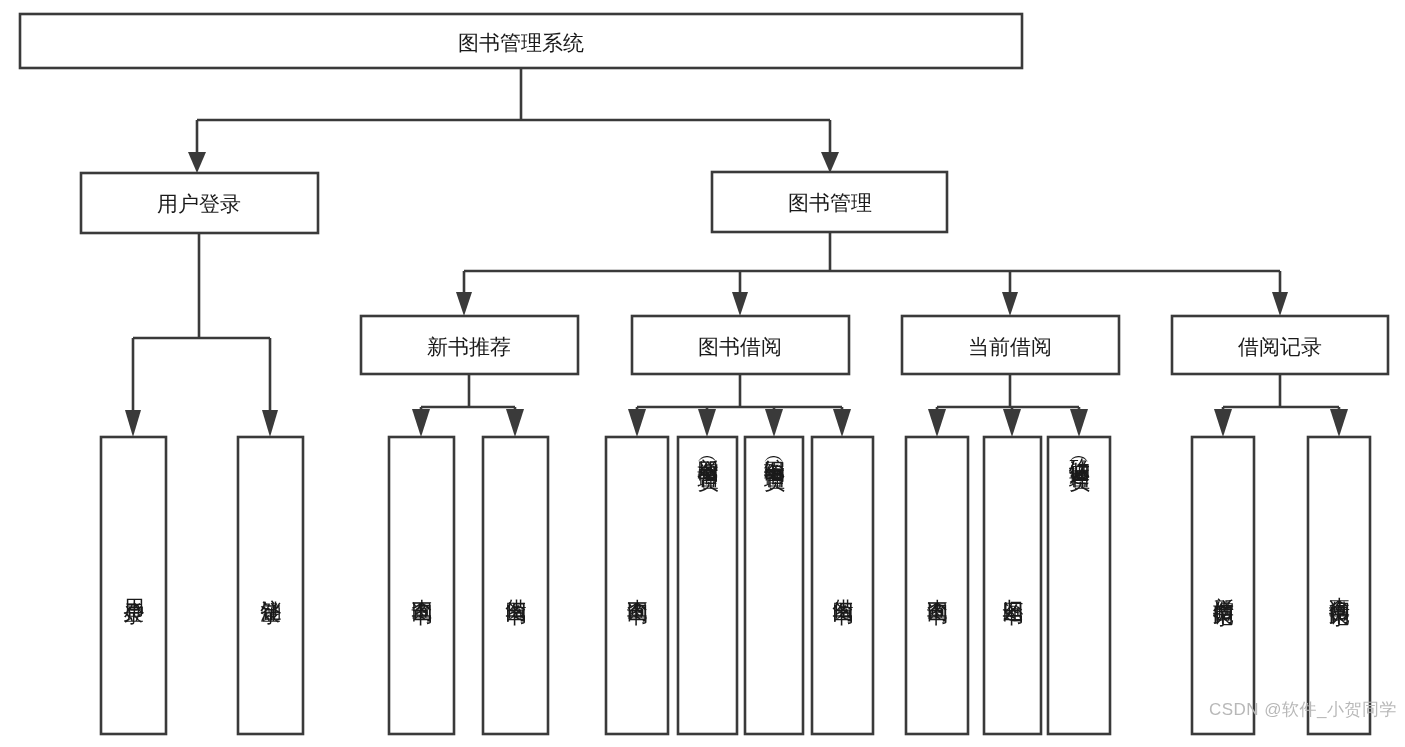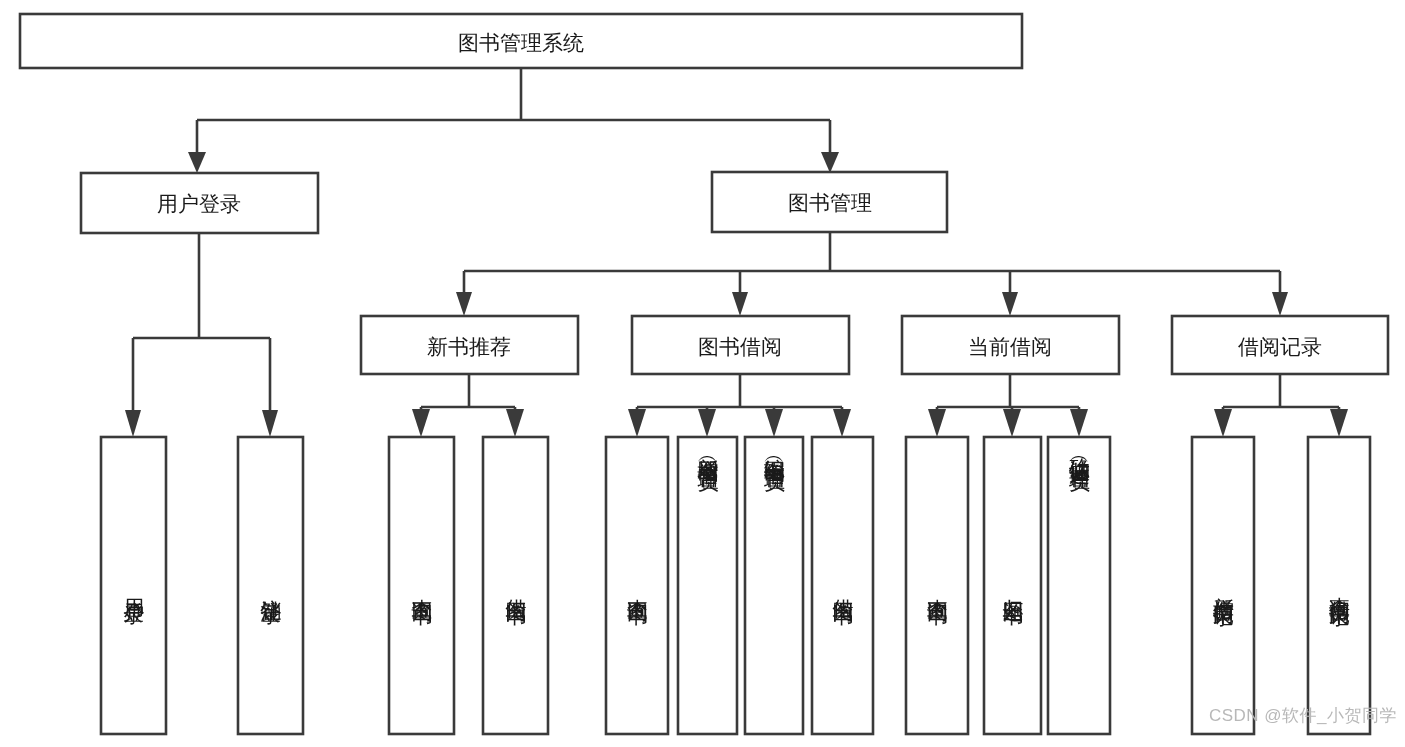--- a/index.html
+++ b/index.html
@@ -64,21 +64,21 @@
     font-family: "Liberation Sans", "DejaVu Sans", sans-serif;
     font-size: 21px;
     line-height: 1.28;
     letter-spacing: 2px;
     color: #1a1a1a;
     white-space: nowrap;
   }
   .watermark {
     position: absolute;
     right: 8px;
-    bottom: 20px;
+    bottom: 26px;
     font-family: "Liberation Sans", "DejaVu Sans", sans-serif;
     font-size: 17px;
     color: #b8b8b8;
     letter-spacing: 0.5px;
     user-select: none;
     margin-left: 20px;
   }
 </style>
 </head>
 <body>

